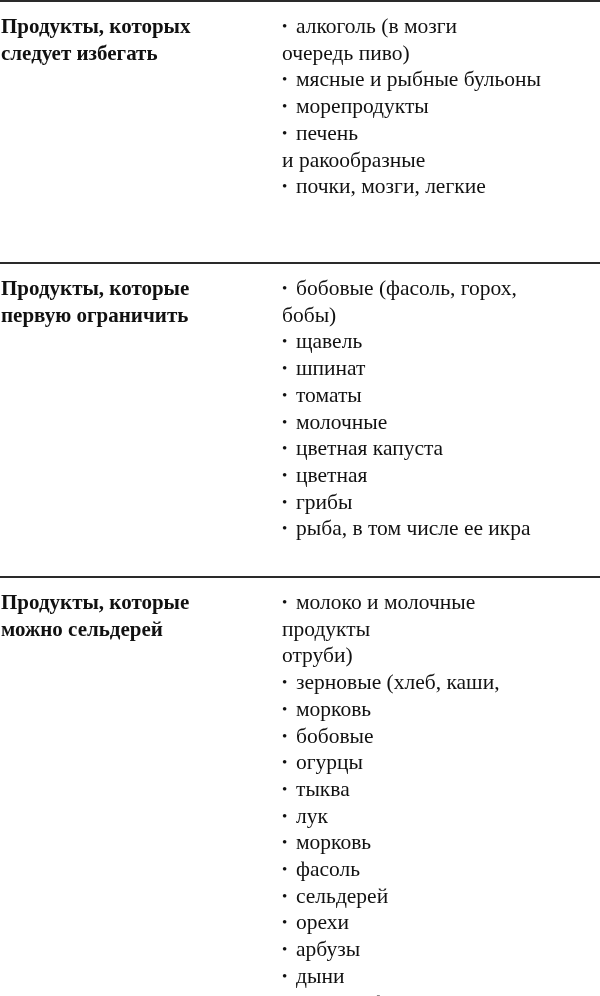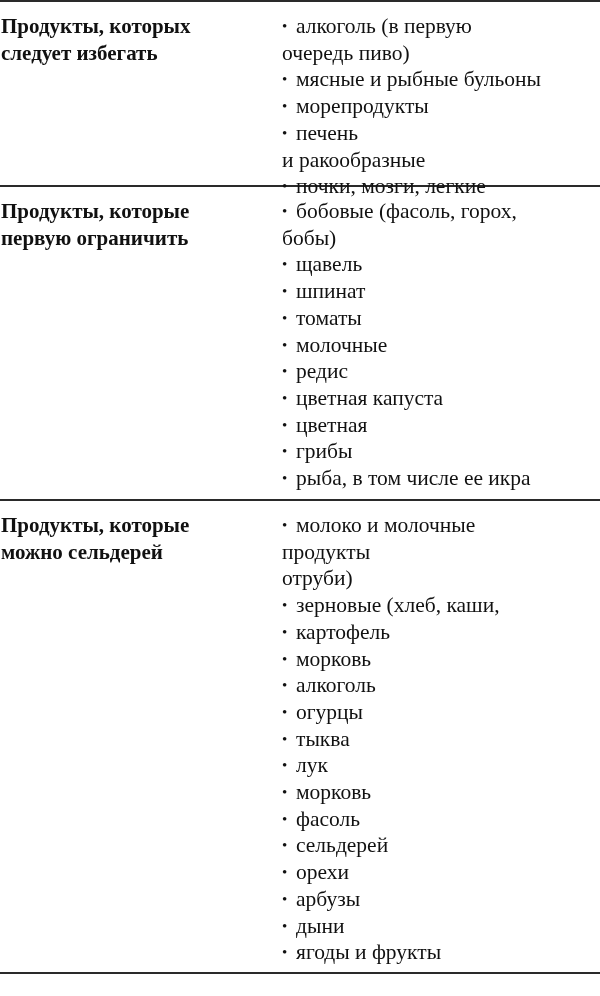--- a/index.html
+++ b/index.html
@@ -20,21 +20,21 @@
       left: 0;
       top: 0;
       width: 600px;
       border-top: 2px solid #2a2a2a;
     }
     .row {
       display: flex;
       border-bottom: 2px solid #2a2a2a;
       box-sizing: border-box;
     }
-    .row-1 { height: 185px; }
+    .row-1 { height: 262px; }
     .row-2 { height: 314px; }
     .row-3 { height: 473px; }
     .cell-left {
       width: 282px;
       padding: 11px 0 0 1px;
       box-sizing: border-box;
       font-weight: bold;
       font-size: 21px;
       line-height: 26.7px;
     }
@@ -60,21 +60,21 @@
 <body>
 
 <div class="table">
 
   <div class="row row-1">
     <div class="cell-left">
       <span class="item">Продукты, которых</span>
       <span class="item">следует избегать</span>
     </div>
     <div class="cell-right">
-        <span class="item"><span class="bullet">•</span><span>алкоголь (в первую</span></span>
+        <span class="item"><span class="bullet">•</span><span>алкоголь (в мозги</span></span>
         <span class="item"><span>очередь пиво)</span></span>
         <span class="item"><span class="bullet">•</span><span>мясные и рыбные бульоны</span></span>
         <span class="item"><span class="bullet">•</span><span>морепродукты</span></span>
         <span class="item"><span class="bullet">•</span><span>печень</span></span>
         <span class="item"><span>и ракообразные</span></span>
         <span class="item"><span class="bullet">•</span><span>почки, мозги, легкие</span></span>
       </div>
   </div>
 
   <div class="row row-2">
@@ -82,41 +82,39 @@
       <span class="item">Продукты, которые</span>
       <span class="item">первую ограничить</span>
     </div>
     <div class="cell-right">
         <span class="item"><span class="bullet">•</span><span>бобовые (фасоль, горох,</span></span>
         <span class="item"><span>бобы)</span></span>
         <span class="item"><span class="bullet">•</span><span>щавель</span></span>
         <span class="item"><span class="bullet">•</span><span>шпинат</span></span>
         <span class="item"><span class="bullet">•</span><span>томаты</span></span>
         <span class="item"><span class="bullet">•</span><span>молочные</span></span>
-        <span class="item"><span class="bullet">•</span><span>редис</span></span>
         <span class="item"><span class="bullet">•</span><span>цветная капуста</span></span>
         <span class="item"><span class="bullet">•</span><span>цветная</span></span>
         <span class="item"><span class="bullet">•</span><span>грибы</span></span>
         <span class="item"><span class="bullet">•</span><span>рыба, в том числе ее икра</span></span>
       </div>
   </div>
 
   <div class="row row-3">
     <div class="cell-left">
       <span class="item">Продукты, которые</span>
       <span class="item">можно сельдерей</span>
     </div>
     <div class="cell-right">
         <span class="item"><span class="bullet">•</span><span>молоко и молочные</span></span>
         <span class="item"><span>продукты</span></span>
         <span class="item"><span>отруби)</span></span>
         <span class="item"><span class="bullet">•</span><span>зерновые (хлеб, каши,</span></span>
-        <span class="item"><span class="bullet">•</span><span>картофель</span></span>
         <span class="item"><span class="bullet">•</span><span>морковь</span></span>
-        <span class="item"><span class="bullet">•</span><span>алкоголь</span></span>
+        <span class="item"><span class="bullet">•</span><span>бобовые</span></span>
         <span class="item"><span class="bullet">•</span><span>огурцы</span></span>
         <span class="item"><span class="bullet">•</span><span>тыква</span></span>
         <span class="item"><span class="bullet">•</span><span>лук</span></span>
         <span class="item"><span class="bullet">•</span><span>морковь</span></span>
         <span class="item"><span class="bullet">•</span><span>фасоль</span></span>
         <span class="item"><span class="bullet">•</span><span>сельдерей</span></span>
         <span class="item"><span class="bullet">•</span><span>орехи</span></span>
         <span class="item"><span class="bullet">•</span><span>арбузы</span></span>
         <span class="item"><span class="bullet">•</span><span>дыни</span></span>
         <span class="item"><span class="bullet">•</span><span>ягоды и фрукты</span></span>

